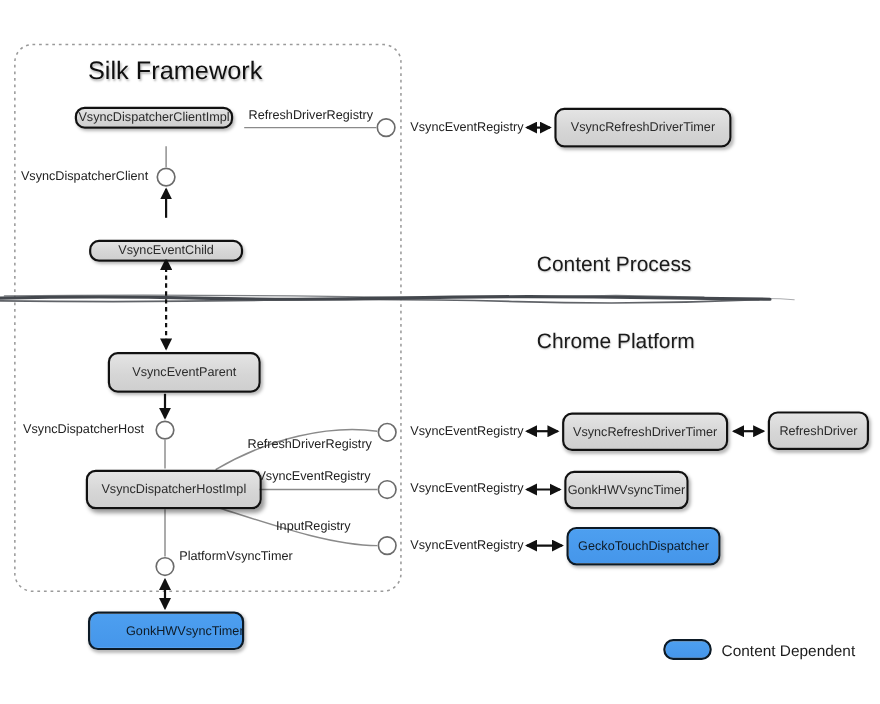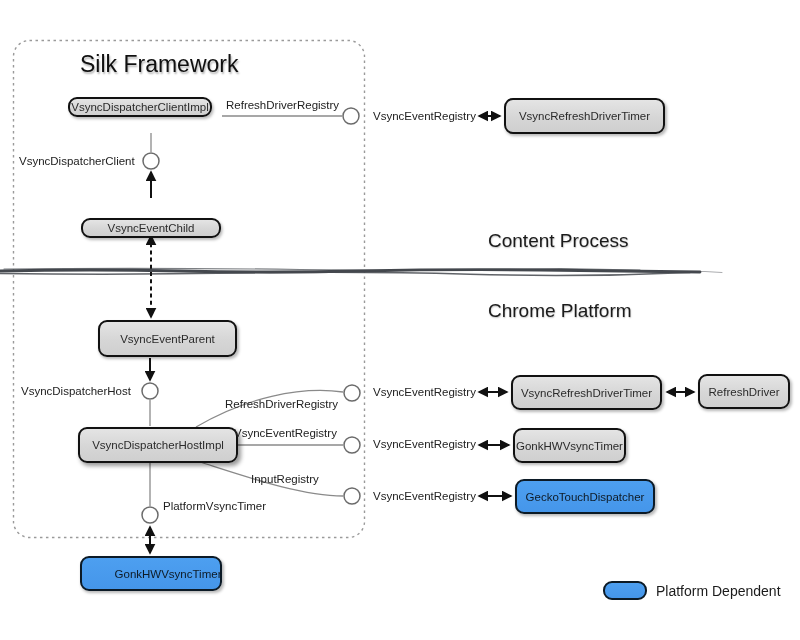--- a/index.html
+++ b/index.html
@@ -132,16 +132,16 @@
   <div class="iface-label" style="left:225px;top:398px;">RefreshDriverRegistry</div>
   <div class="iface-label" style="left:373px;top:386px;">VsyncEventRegistry</div>
   <div class="iface-label" style="left:234px;top:427px;">VsyncEventRegistry</div>
   <div class="iface-label" style="left:373px;top:438px;">VsyncEventRegistry</div>
   <div class="iface-label" style="left:251px;top:473px;">InputRegistry</div>
   <div class="iface-label" style="left:373px;top:490px;">VsyncEventRegistry</div>
   <div class="iface-label" style="left:163px;top:500px;">PlatformVsyncTimer</div>
 
   <div class="legend">
     <div class="legend-swatch"></div>
-    <div class="legend-label">Platform Dependent</div>
+    <div class="legend-label">Content Dependent</div>
   </div>
 
 </div>
 
 </body></html>

